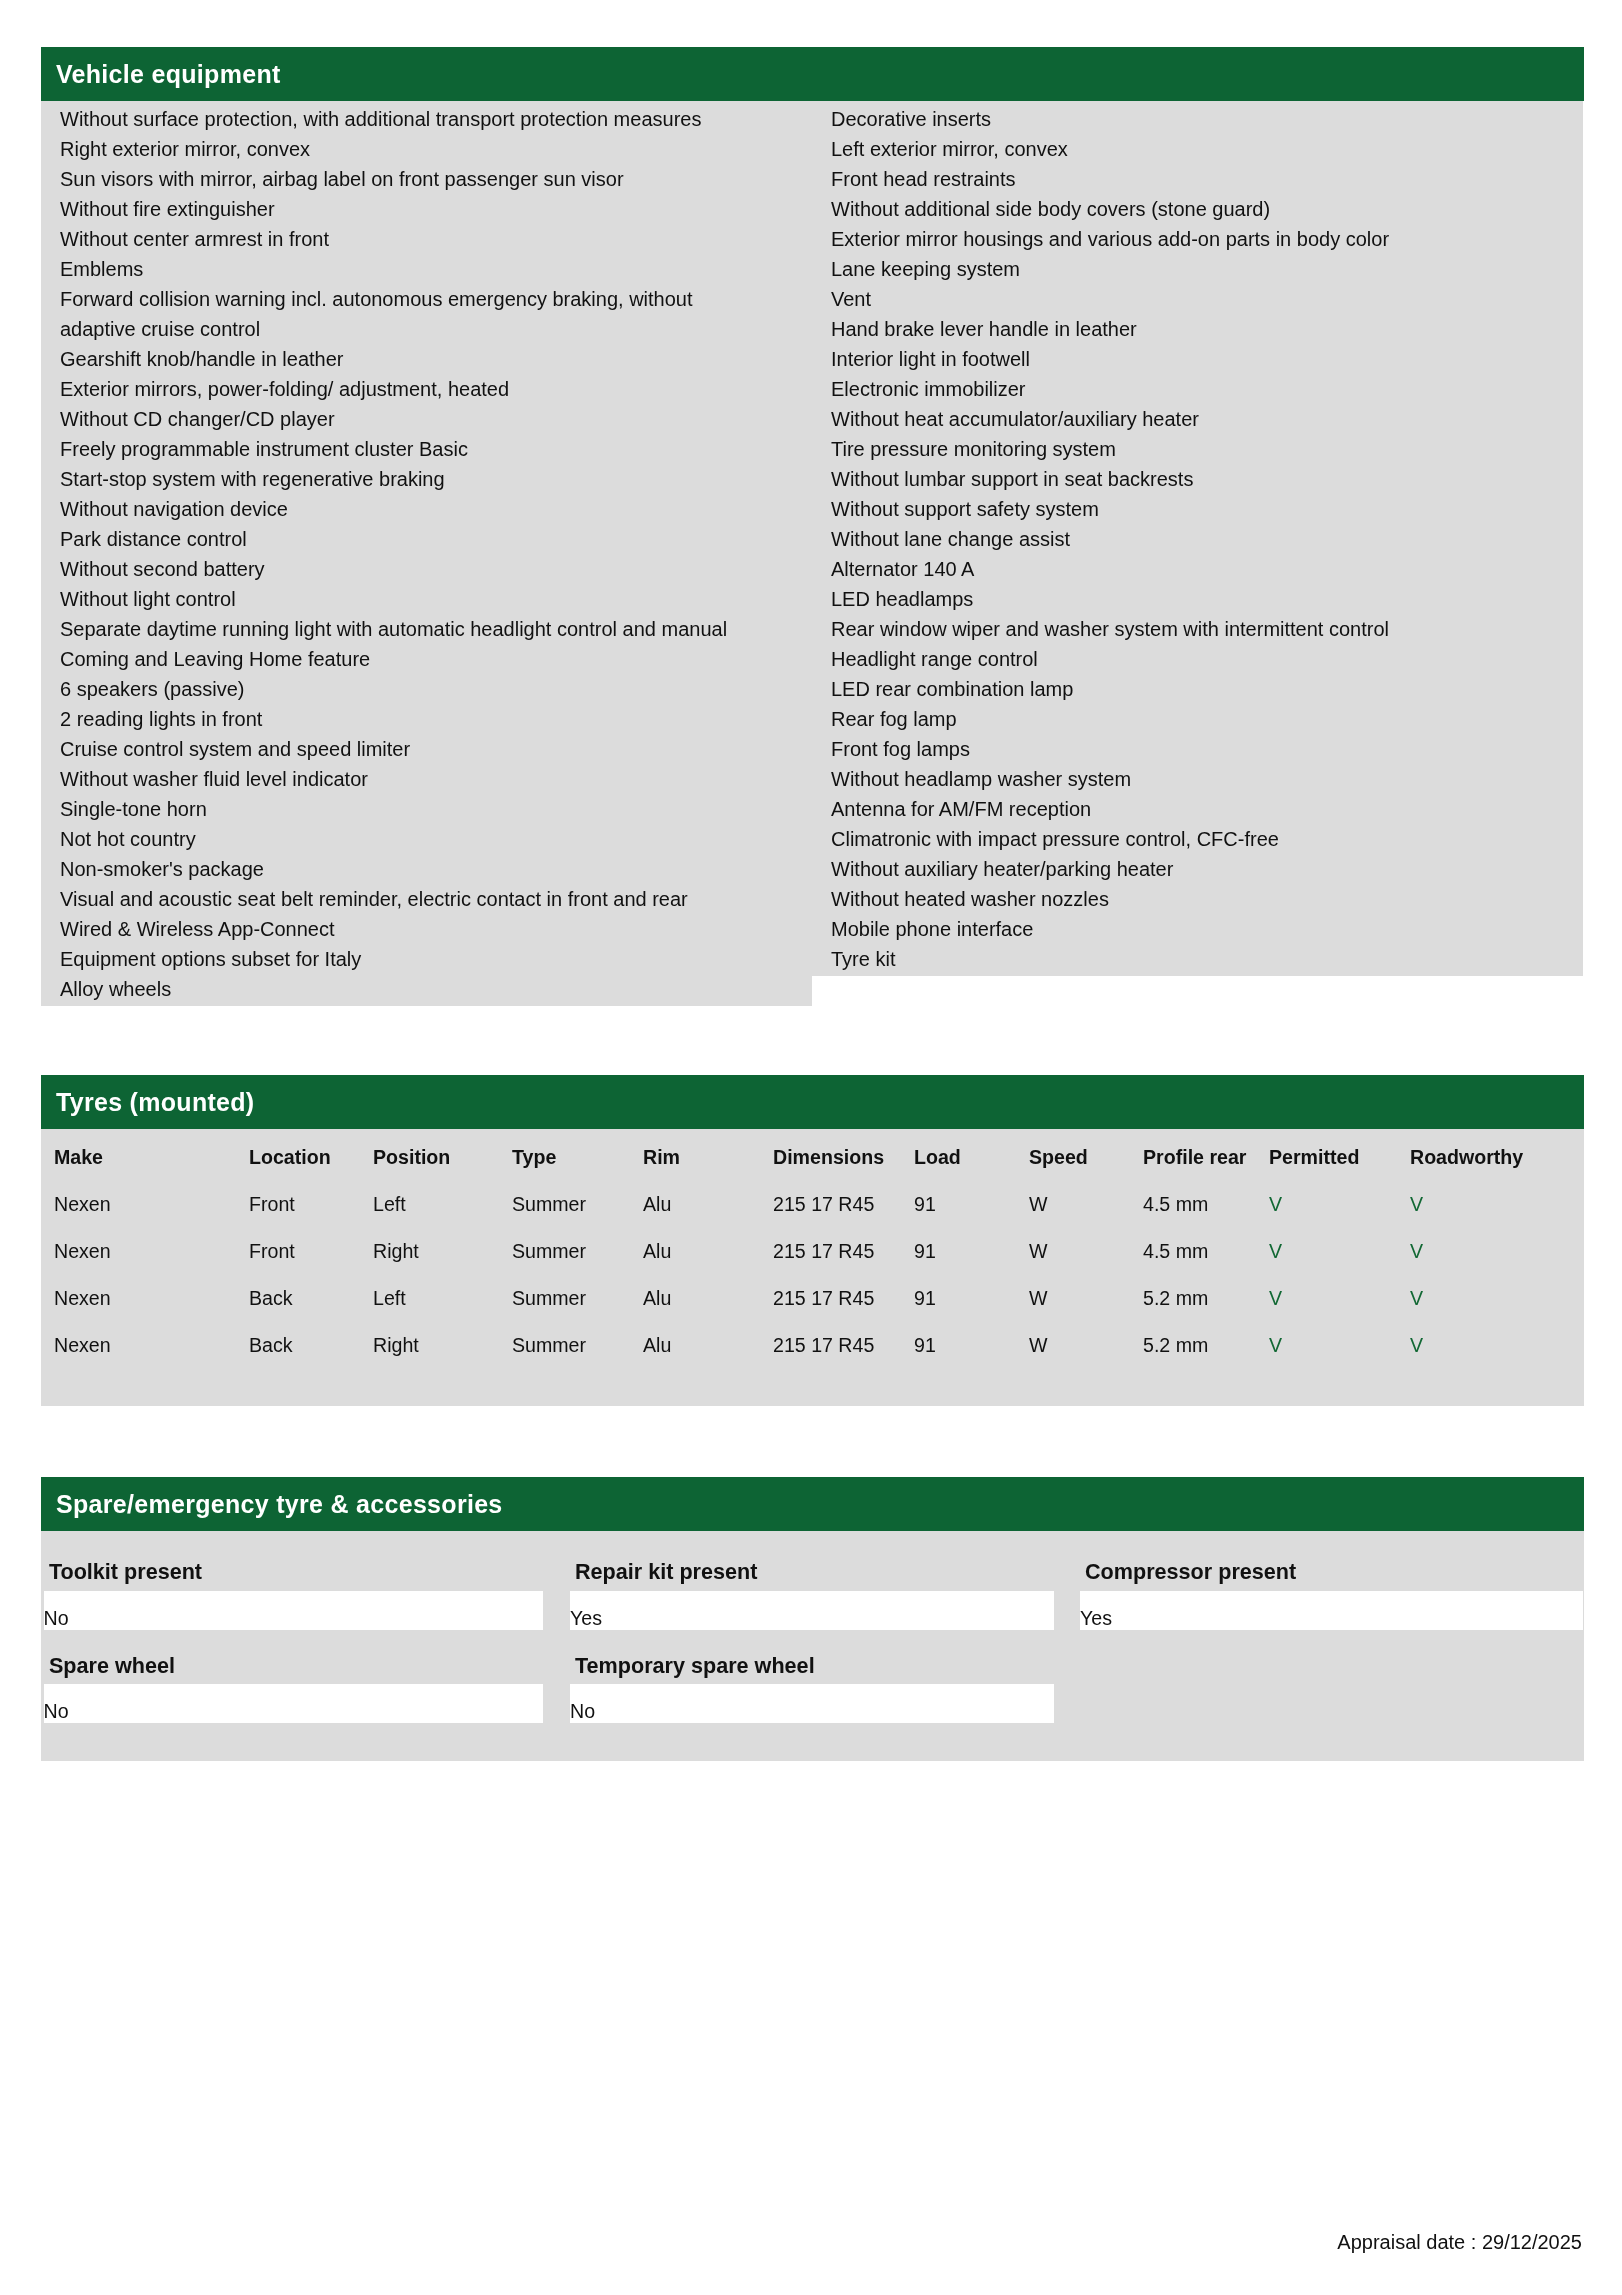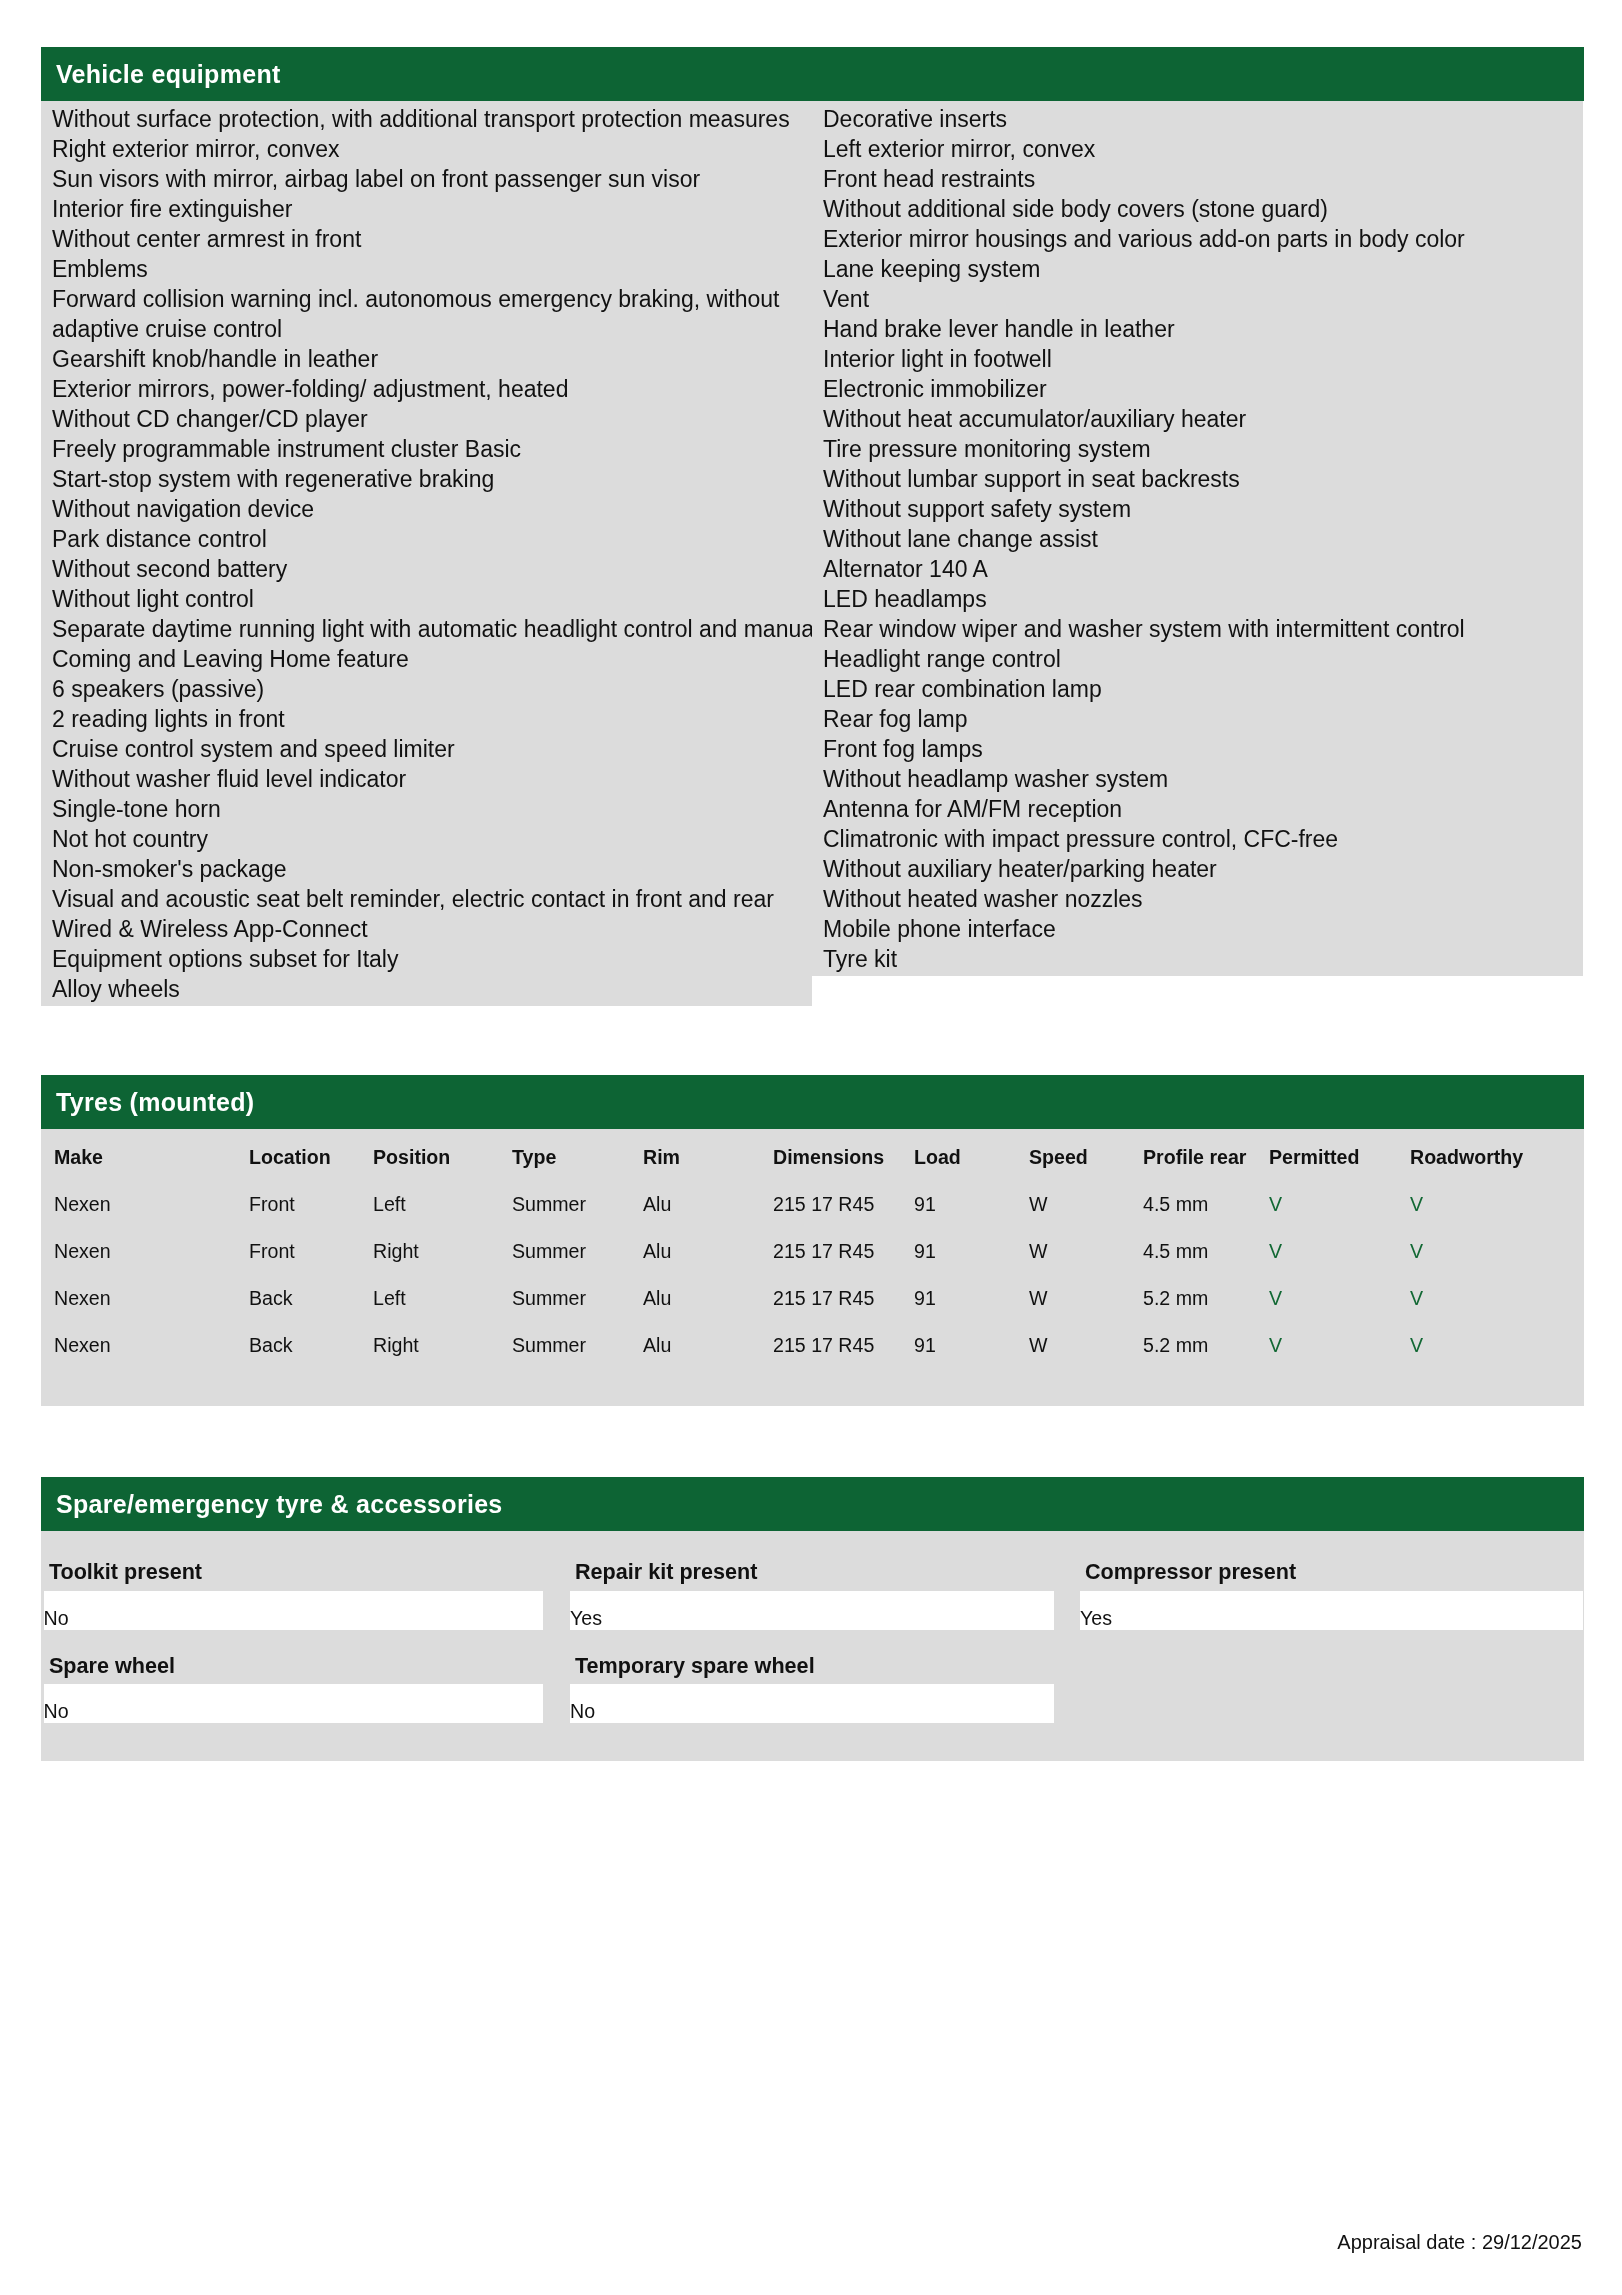--- a/index.html
+++ b/index.html
@@ -22,21 +22,21 @@
     display:flex;align-items:center;padding-left:15px;
     font-size:25px;font-weight:bold;letter-spacing:0.3px;
   }
   #eq-header{top:47px;}
   #tyres-header{top:1075px;}
   #spare-header{top:1477px;}
 
   
   #eq-body{position:absolute;top:101px;left:41px;width:1543px;display:flex;align-items:flex-start;}
   .eq-col{width:771px;background:var(--gray);padding:2.6px 0 2px 0;}
-  .eq-line{font-size:23px;line-height:30px;padding-left:11px;white-space:nowrap;overflow:hidden;}
+  .eq-line{font-size:20px;line-height:30px;padding-left:19px;white-space:nowrap;overflow:hidden;}
 
   
   #tyres-body{
     position:absolute;top:1129px;left:41px;width:1543px;height:277px;
     background:var(--gray);padding-top:5px;
   }
   #tyres-table{width:100%;border-collapse:collapse;table-layout:fixed;font-size:19.6px;}
   #tyres-table th,#tyres-table td{
     height:47px;text-align:left;vertical-align:middle;padding:0;
     font-weight:normal;white-space:nowrap;overflow:hidden;
@@ -67,21 +67,21 @@
 <div class="page">
 
   <section class="bar" id="eq-header">
     <span>Vehicle equipment</span>
   </section>
   <div id="eq-body">
     <div class="eq-col" id="eq-col-left">
         <div class="eq-line">Without surface protection, with additional transport protection measures</div>
         <div class="eq-line">Right exterior mirror, convex</div>
         <div class="eq-line">Sun visors with mirror, airbag label on front passenger sun visor</div>
-        <div class="eq-line">Interior fire extinguisher</div>
+        <div class="eq-line">Without fire extinguisher</div>
         <div class="eq-line">Without center armrest in front</div>
         <div class="eq-line">Emblems</div>
         <div class="eq-line">Forward collision warning incl. autonomous emergency braking, without</div>
         <div class="eq-line">adaptive cruise control</div>
         <div class="eq-line">Gearshift knob/handle in leather</div>
         <div class="eq-line">Exterior mirrors, power-folding/ adjustment, heated</div>
         <div class="eq-line">Without CD changer/CD player</div>
         <div class="eq-line">Freely programmable instrument cluster Basic</div>
         <div class="eq-line">Start-stop system with regenerative braking</div>
         <div class="eq-line">Without navigation device</div>

